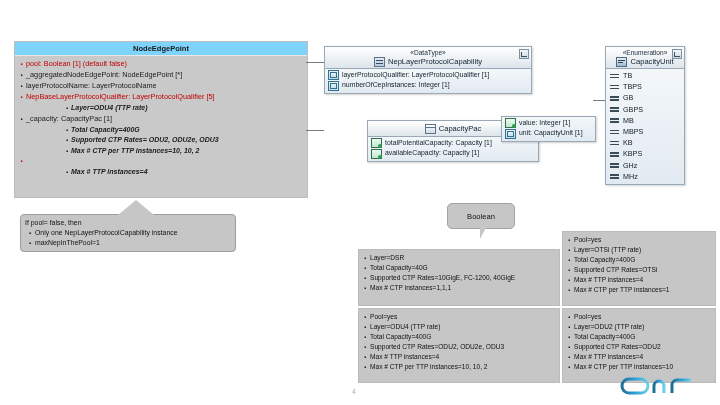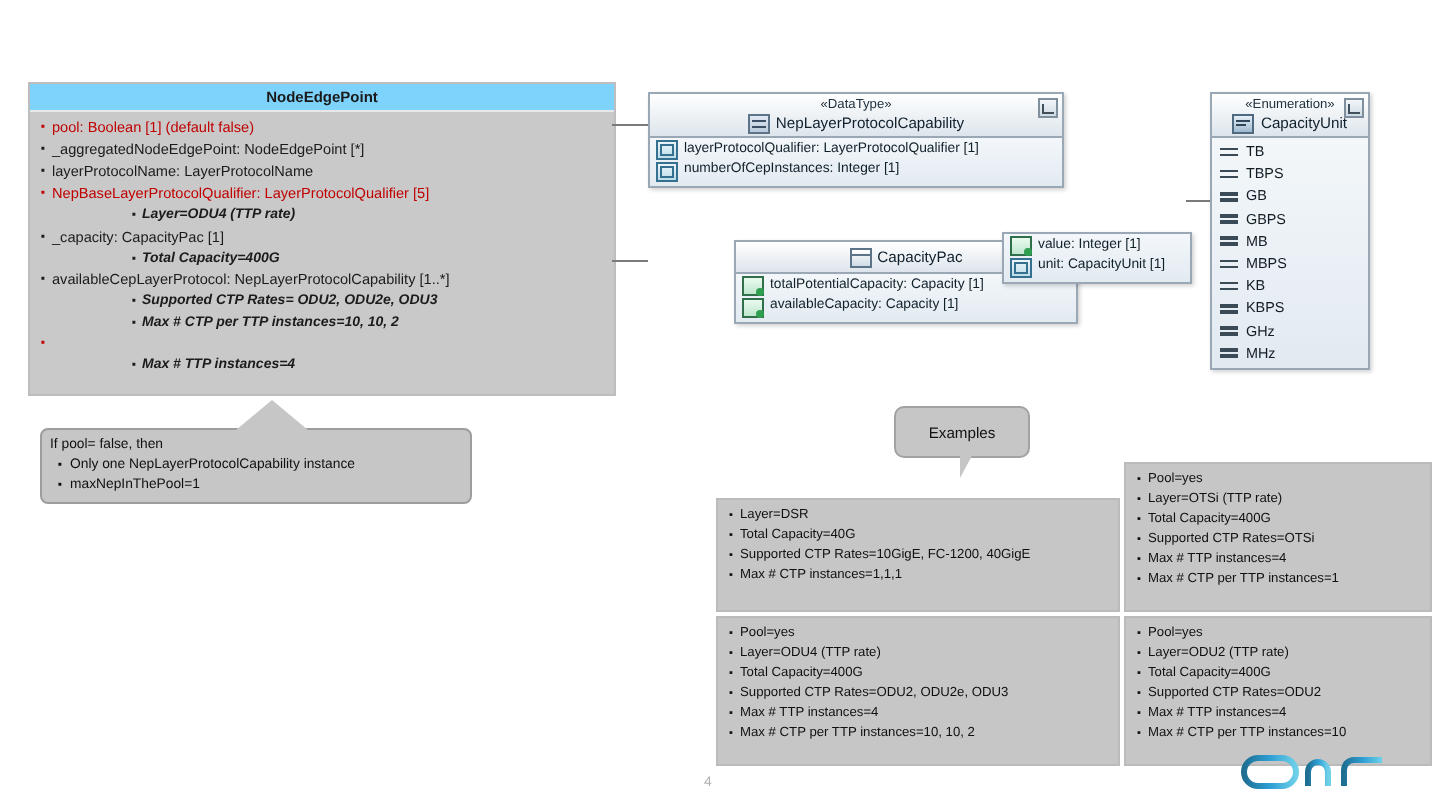--- a/index.html
+++ b/index.html
@@ -175,24 +175,20 @@
           <span>Layer=ODU4 (TTP rate)</span>
         </div>
         <div class="attr">
           <span class="bul">▪</span>
           <span>_capacity: CapacityPac [1]</span>
         </div>
         <div class="sub">
           <span class="bul">▪</span>
           <span>Total Capacity=400G</span>
         </div>
-        <div class="attr">
-          <span class="bul">▪</span>
-          <span>availableCepLayerProtocol: NepLayerProtocolCapability [1..*]</span>
-        </div>
         <div class="sub">
           <span class="bul">▪</span>
           <span>Supported CTP Rates= ODU2, ODU2e, ODU3</span>
         </div>
         <div class="sub">
           <span class="bul">▪</span>
           <span>Max # CTP per TTP instances=10, 10, 2</span>
         </div>
         <div class="attr red">
           <span class="bul">▪</span>
@@ -327,21 +323,21 @@
         </div>
         <div class="callout-line">
           <span class="bul">▪</span>
           <span>maxNepInThePool=1</span>
         </div>
       </div>
   </div>
   <div class="tail" style="left:118px;top:200px;border-left:18px solid transparent;border-right:18px solid transparent;border-bottom:15px solid #c6c6c6;"></div>
 
   <div class="ex-bubble">
-    <span>Examples</span>
+    <span>Boolean</span>
   </div>
   <div class="ex-tail"></div>
 
   <div class="ex-cell" style="left:358px;top:249px;width:200px;height:55px;">
     <div class="ex-inner" id="ex0">
         <div class="ex-line">
           <span class="bul">▪</span>
           <span>Layer=DSR</span>
         </div>
         <div class="ex-line">

